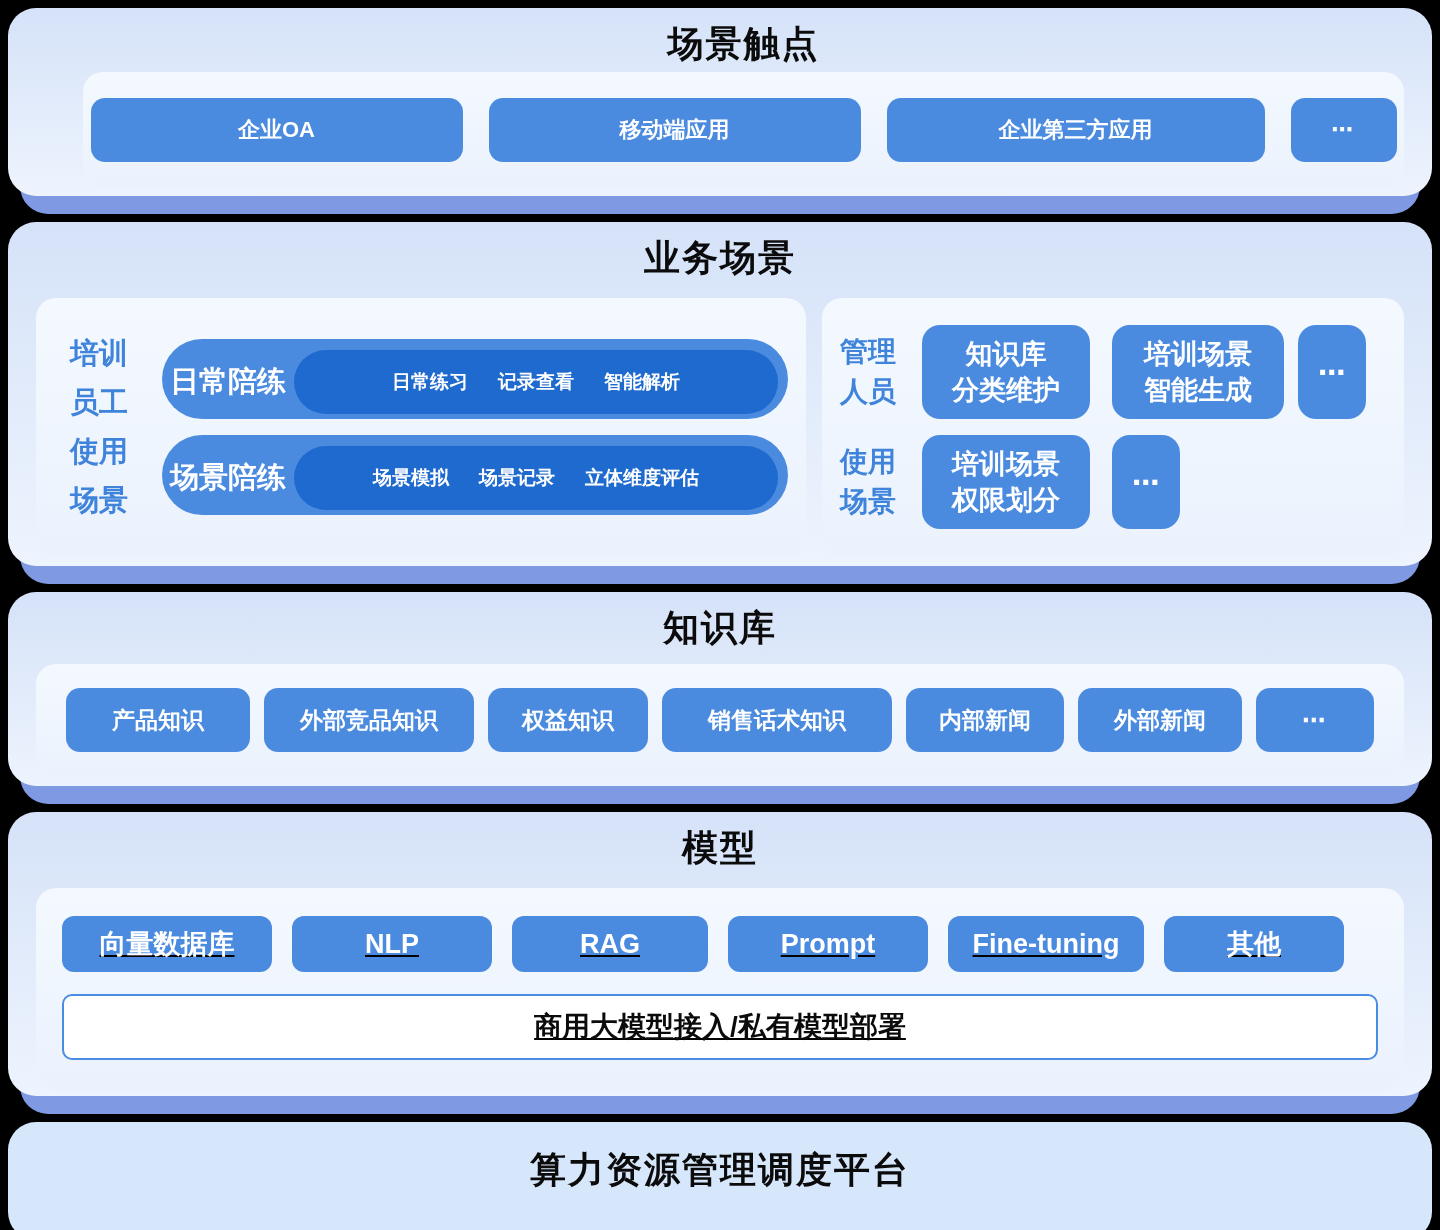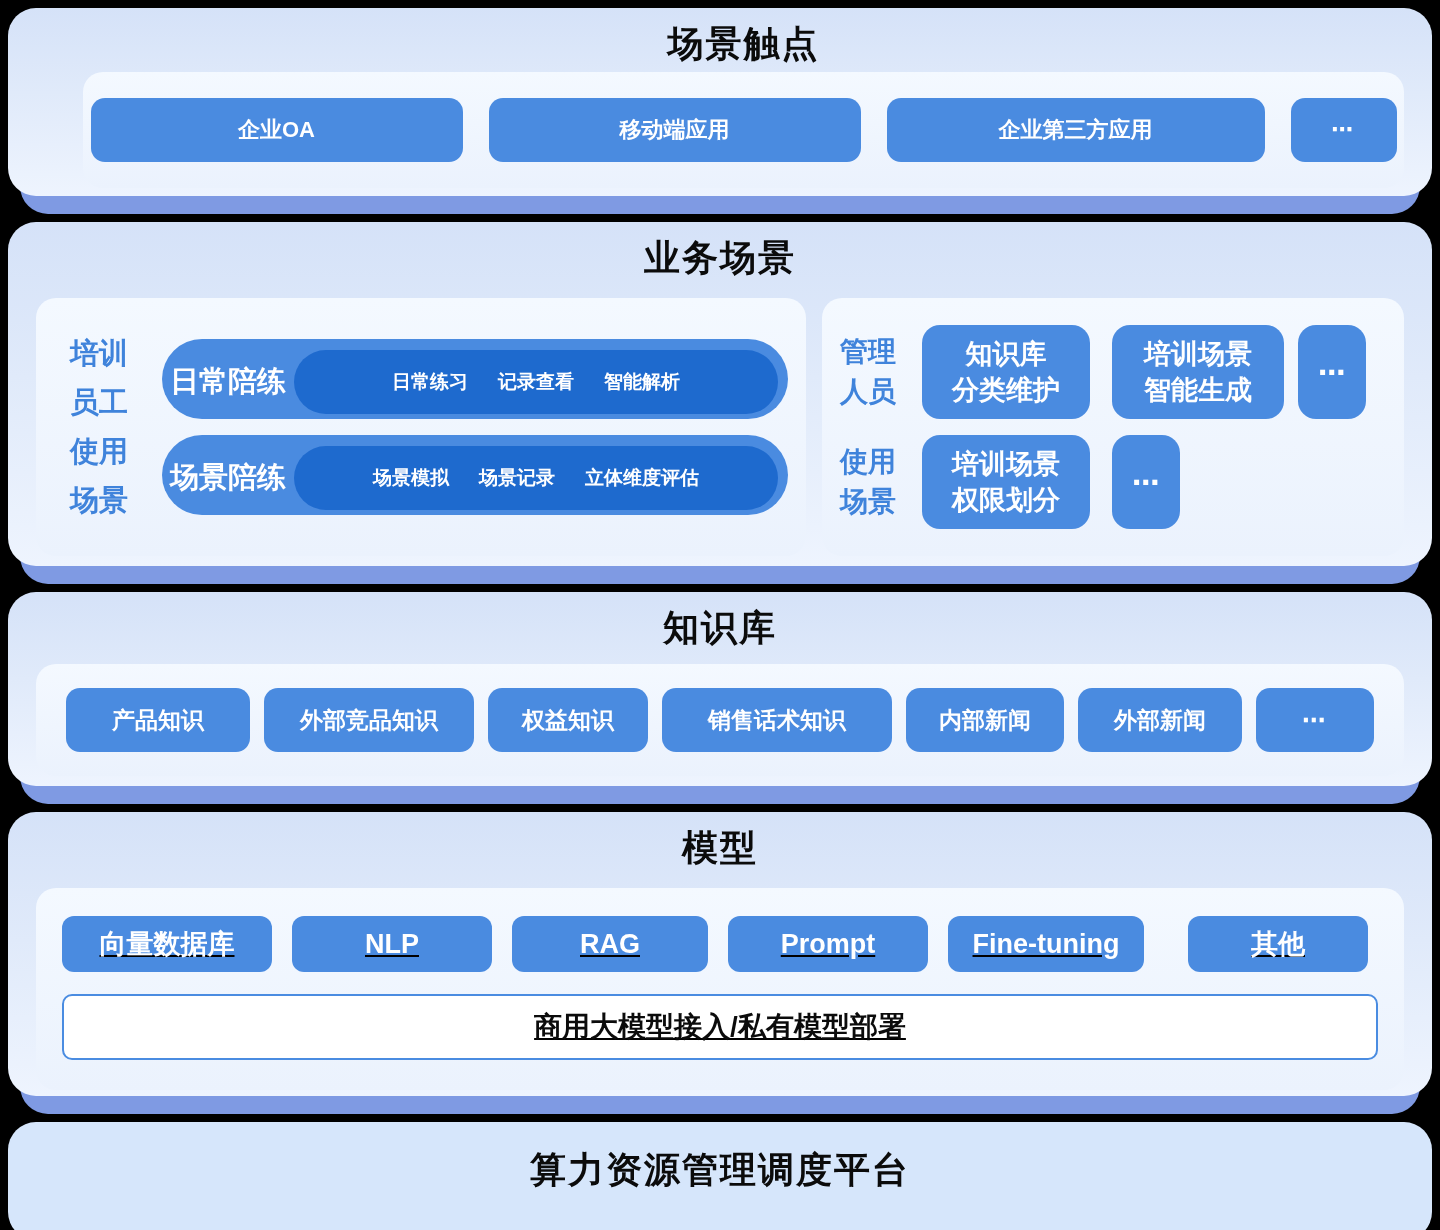--- a/index.html
+++ b/index.html
@@ -79,21 +79,21 @@
   
   .inner3{margin-top:16px;height:112px;display:flex;align-items:center;justify-content:center;gap:14px;}
   .inner3 .btn{height:64px;font-size:23px;}
   .k1{width:184px;}.k2{width:210px;}.k3{width:160px;}.k4{width:230px;}
   .k5{width:158px;}.k6{width:164px;}.k7{width:118px;font-size:30px;letter-spacing:3px;}
 
   
   .inner4{margin-top:20px;height:202px;padding:28px 26px 26px;display:flex;flex-direction:column;text-decoration:underline;}
   .mrow{display:flex;gap:20px;}
   .mrow .btn{height:56px;font-size:27px;border-radius:12px;}
-  .m1{width:210px;}.m2{width:200px;}.m3{width:196px;}.m4{width:200px;}.m5{width:196px;}.m6{width:180px;margin-left:24px;}
+  .m1{width:210px;}.m2{width:200px;}.m3{width:196px;}.m4{width:200px;}.m5{width:196px;}.m6{width:180px;}
   .banner{
     margin-top:22px;height:66px;background:#fff;
     border:2.5px solid #4a8ce1;border-radius:10px;
     display:flex;align-items:center;justify-content:center;
     font-size:28px;font-weight:800;color:#0b0b0b;
   }
 
   
   .p5 .sec-title{padding-top:28px;}
 </style>

